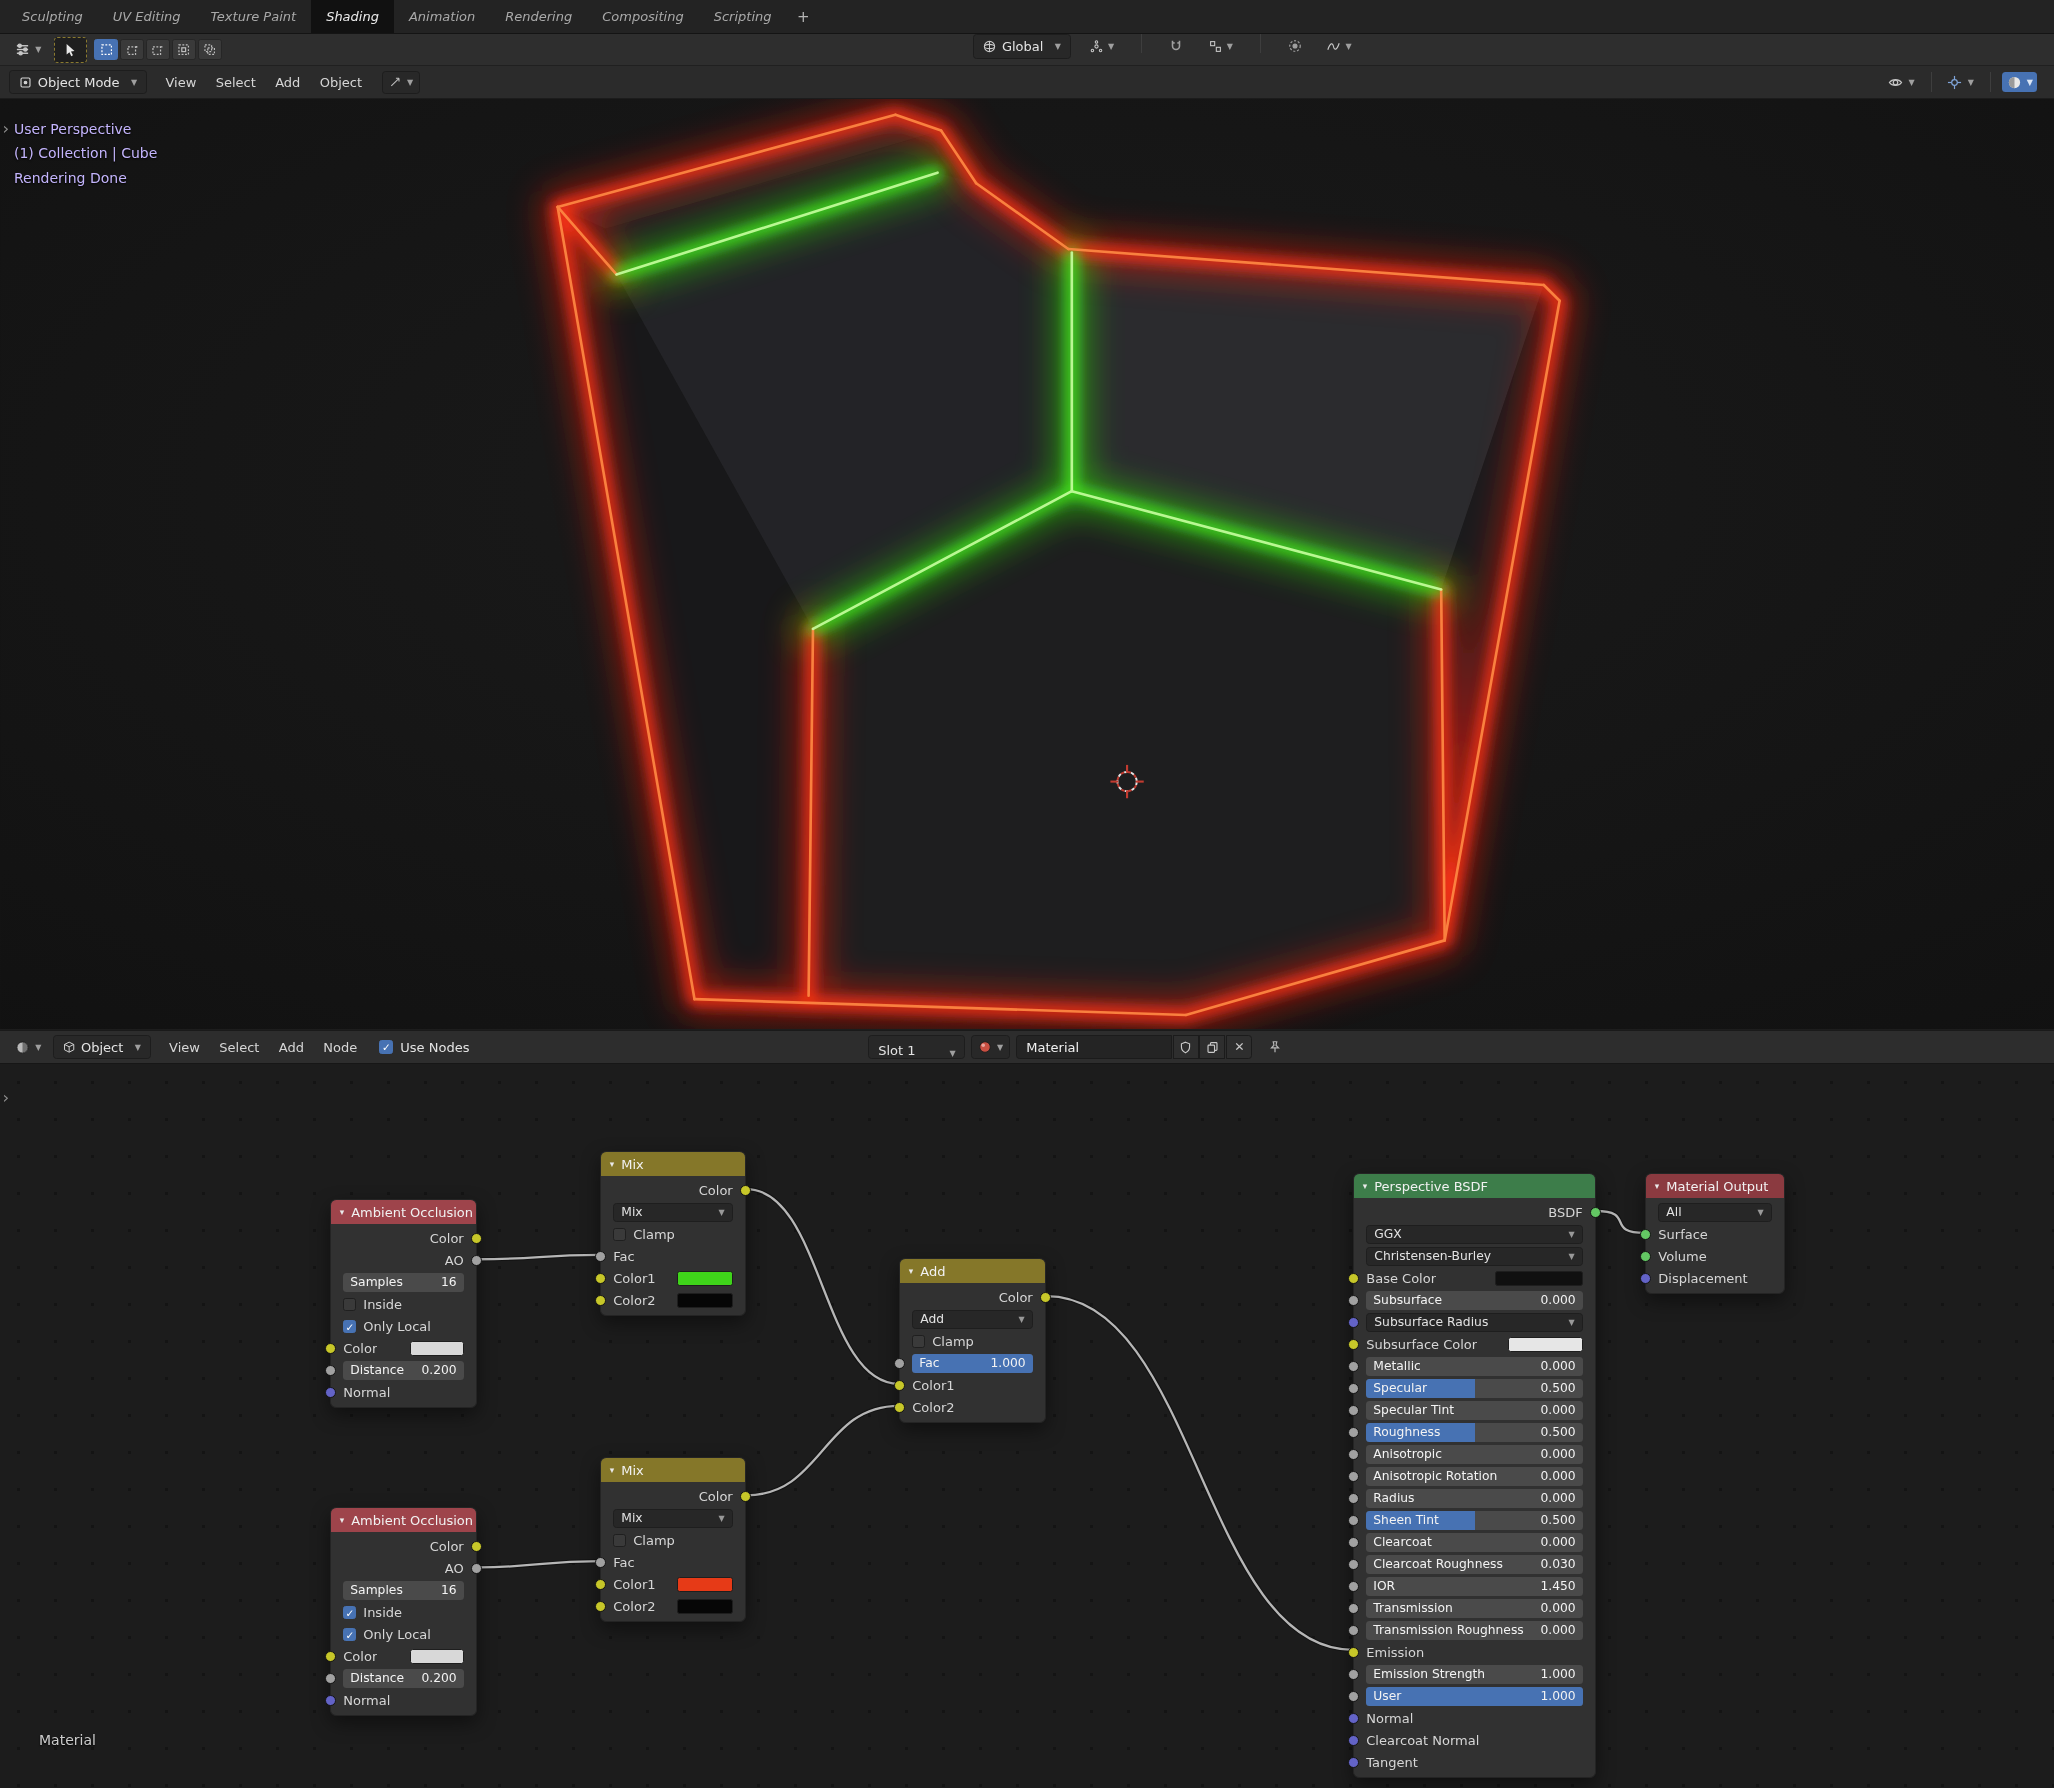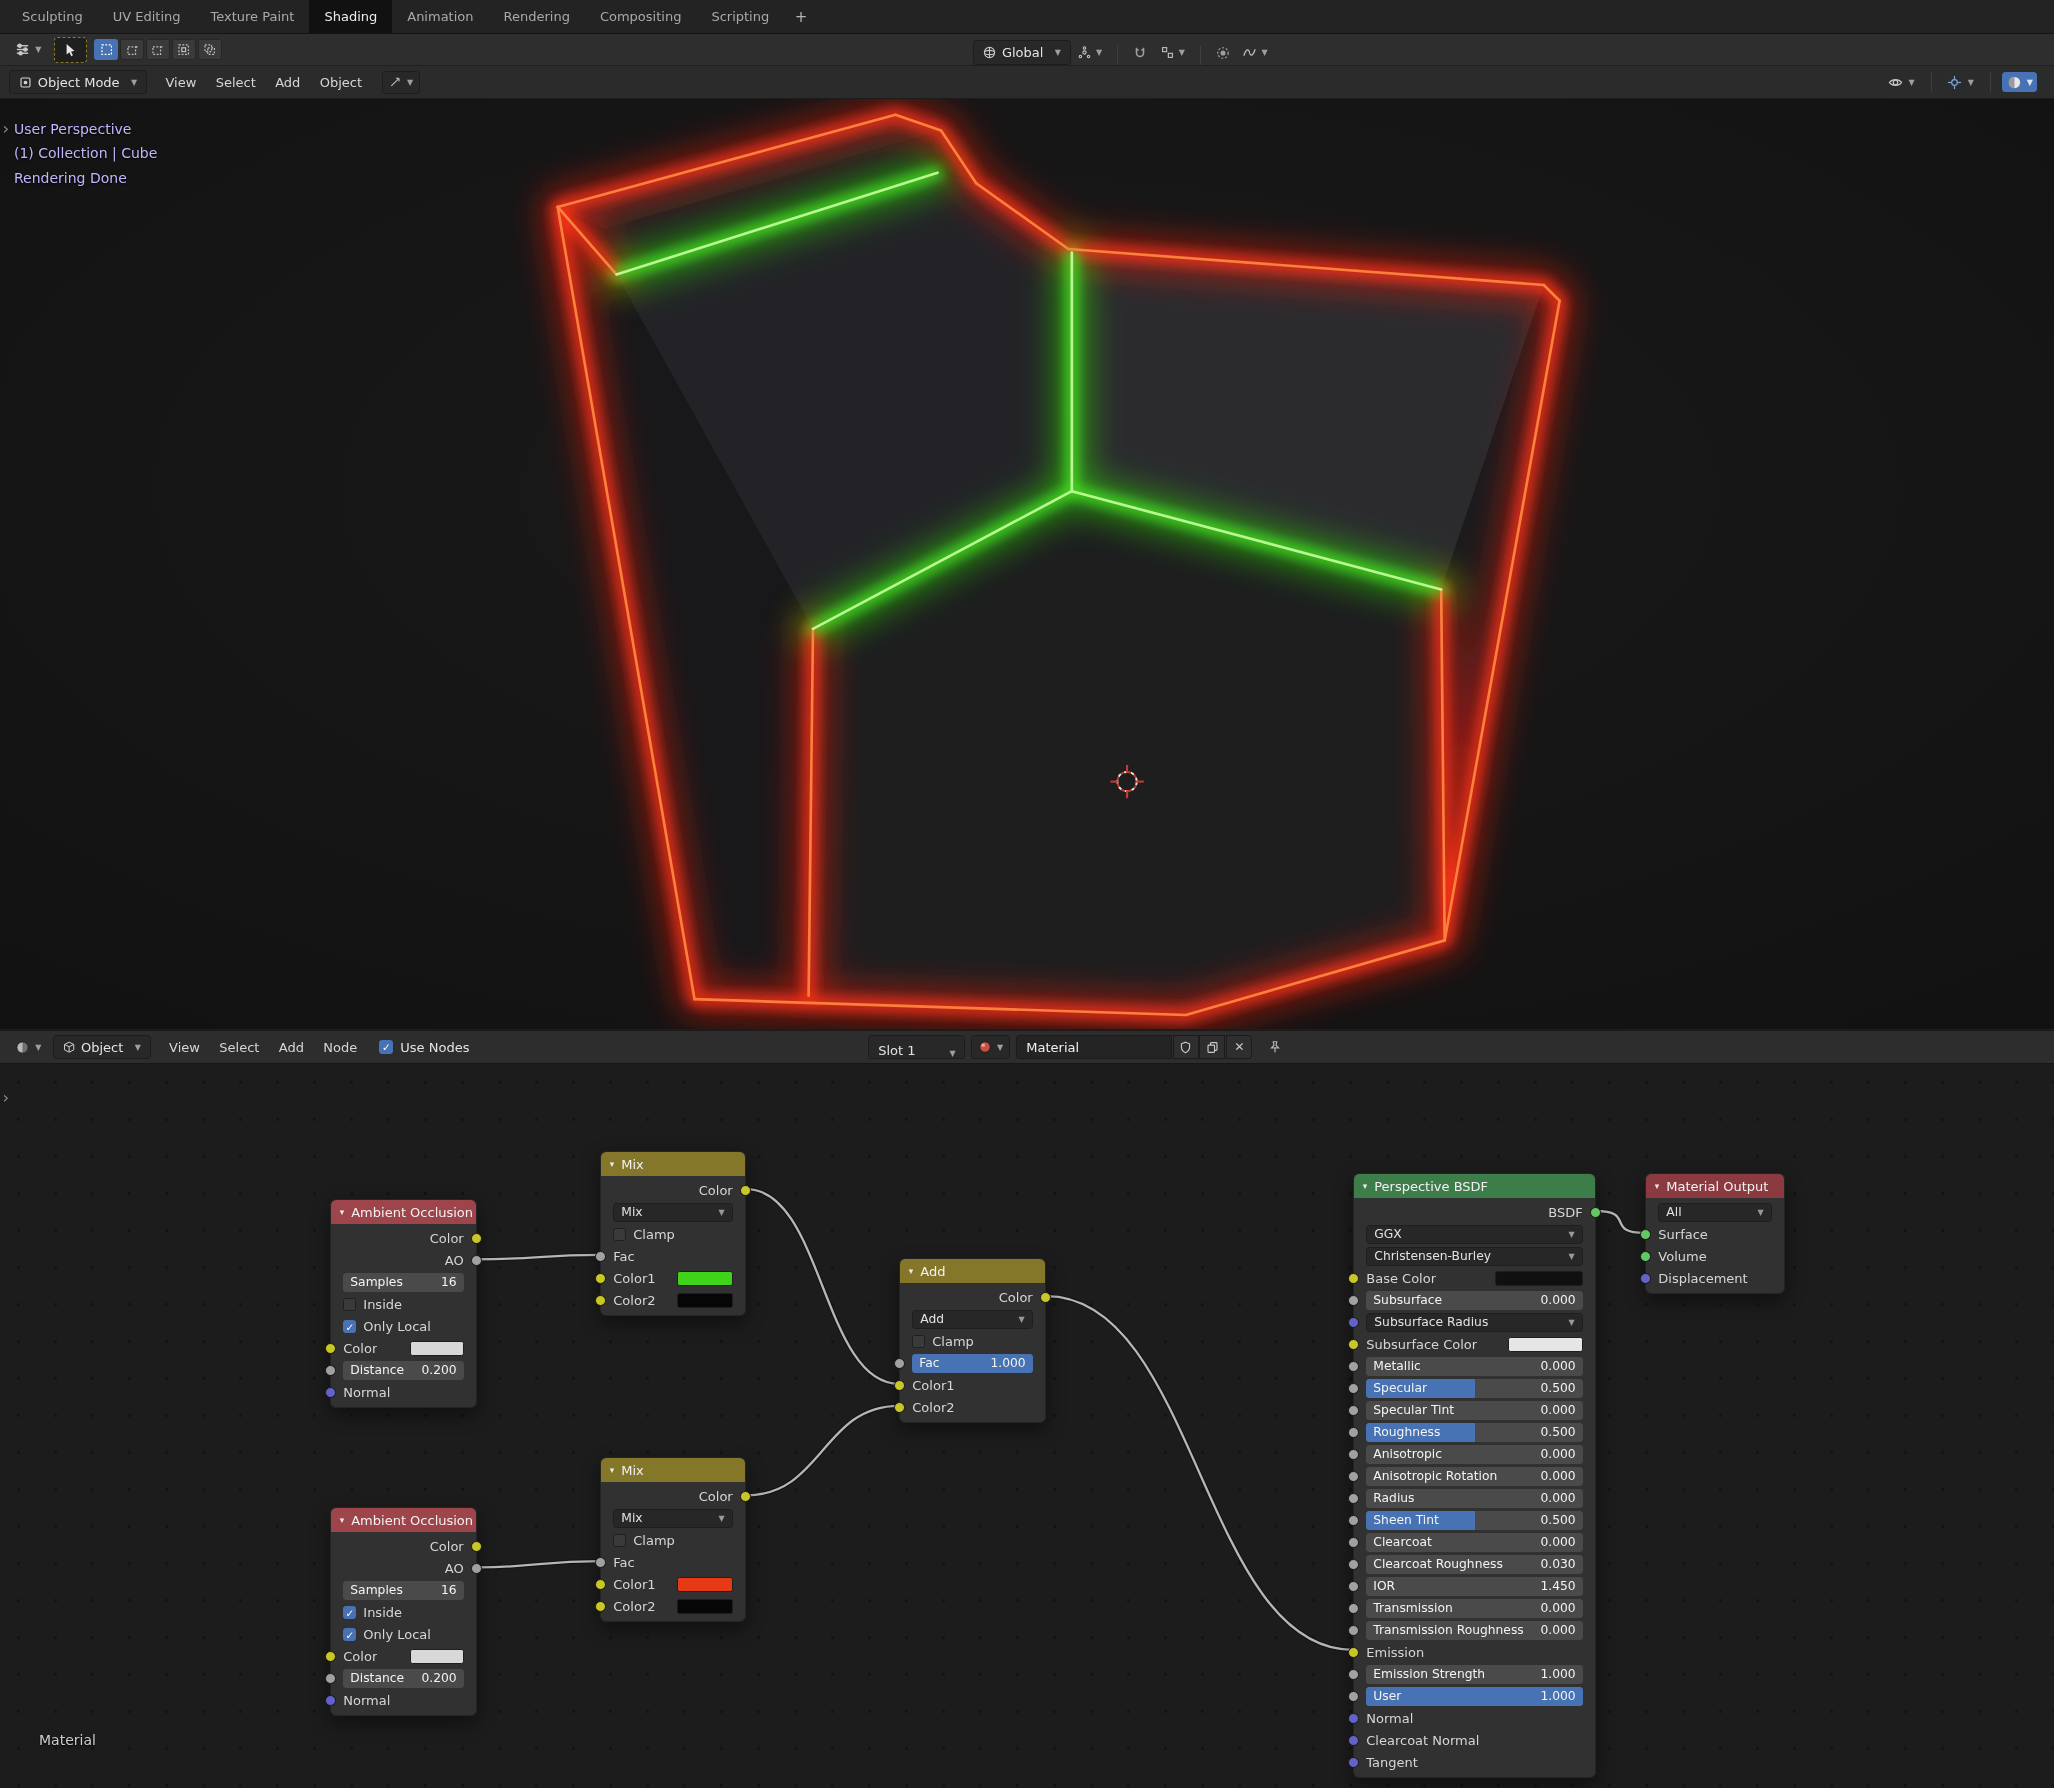--- a/index.html
+++ b/index.html
@@ -6,31 +6,31 @@
   html,body{width:2055px;height:1788px;background:#1d1d1d;overflow:hidden;}
   body{position:relative;color:#d0d0d0;}
 
   .bar{display:flex;align-items:center;position:relative;}
   .caret{font-size:8px;color:#9f9f9f;margin-left:5.3px;}
   .vsep{width:0.9px;height:19.3px;background:#3e3e3e;margin:0 8px;flex:none;}
 
   
   #topbar{height:34px;background:#232323;border-bottom:0.9px solid #141414;padding-left:7px;}
   .ws-tabs{display:flex;height:100%;}
-  .ws-tab{padding:16px 15px;height:100%;display:flex;align-items:center;font-size:13px;color:#a9a9a9;}
+  .ws-tab{padding:16px 15px;height:100%;display:flex;align-items:center;font-size:13px;color:#a9a9a9;font-style:italic;}
   .ws-tab.active{background:#111111;color:#ececec;}
   .ws-add{padding:0 10.5px;font-size:15px;color:#b5b5b5;}
 
   
   #toolbar{height:32px;background:#2e2e2e;border-bottom:0.9px solid #202020;padding:0 8.8px;}
   .icon-btn,.hdr-btn{display:flex;align-items:center;height:24.6px;padding:0 6.1px;border-radius:3.5px;background:transparent;}
   .tool-active-btn{width:33px;height:26px;border-radius:3.5px;background:#1f1f1f;border:0.9px dashed #8a7a30;display:flex;align-items:center;justify-content:center;margin:0 7px;}
   .selmode{width:24px;height:21px;border-radius:2.6px;display:flex;align-items:center;justify-content:center;background:#3a3a3a;margin-right:1.8px;border:0.9px solid #262626;}
   .selmode.on{background:#4772b3;border-color:#4772b3;}
-  .tool-center{position:absolute;left:973px;top:0;height:100%;display:flex;align-items:flex-end;gap:1px;}
+  .tool-center{position:absolute;left:973px;top:0;height:100%;display:flex;align-items:flex-start;gap:13px;}
 
   .hdr-drop{display:flex;align-items:center;gap:6.1px;height:24.6px;background:#282828;border:0.9px solid #1d1d1d;border-radius:3.5px;padding:0 8.8px;font-size:13px;color:#e3e3e3;white-space:nowrap;}
 
   
   #vp-header{height:33px;background:#2b2b2b;border-bottom:0.9px solid #1c1c1c;padding:0 8.8px;}
   .menus{display:flex;margin-left:8.8px;}
   .menu{padding:0 9.7px;font-size:13px;color:#d6d6d6;line-height:33px;}
   .hdr-mini{display:flex;align-items:center;margin-left:10.5px;background:#282828;border:0.9px solid #1d1d1d;border-radius:3.5px;height:23px;padding:0 6.1px;}
   .vp-right{margin-left:auto;display:flex;align-items:center;padding-right:8.8px;gap:3.5px;}
   .vp-icon{display:flex;align-items:center;border-radius:3.5px;padding:2.6px 4.4px;}

